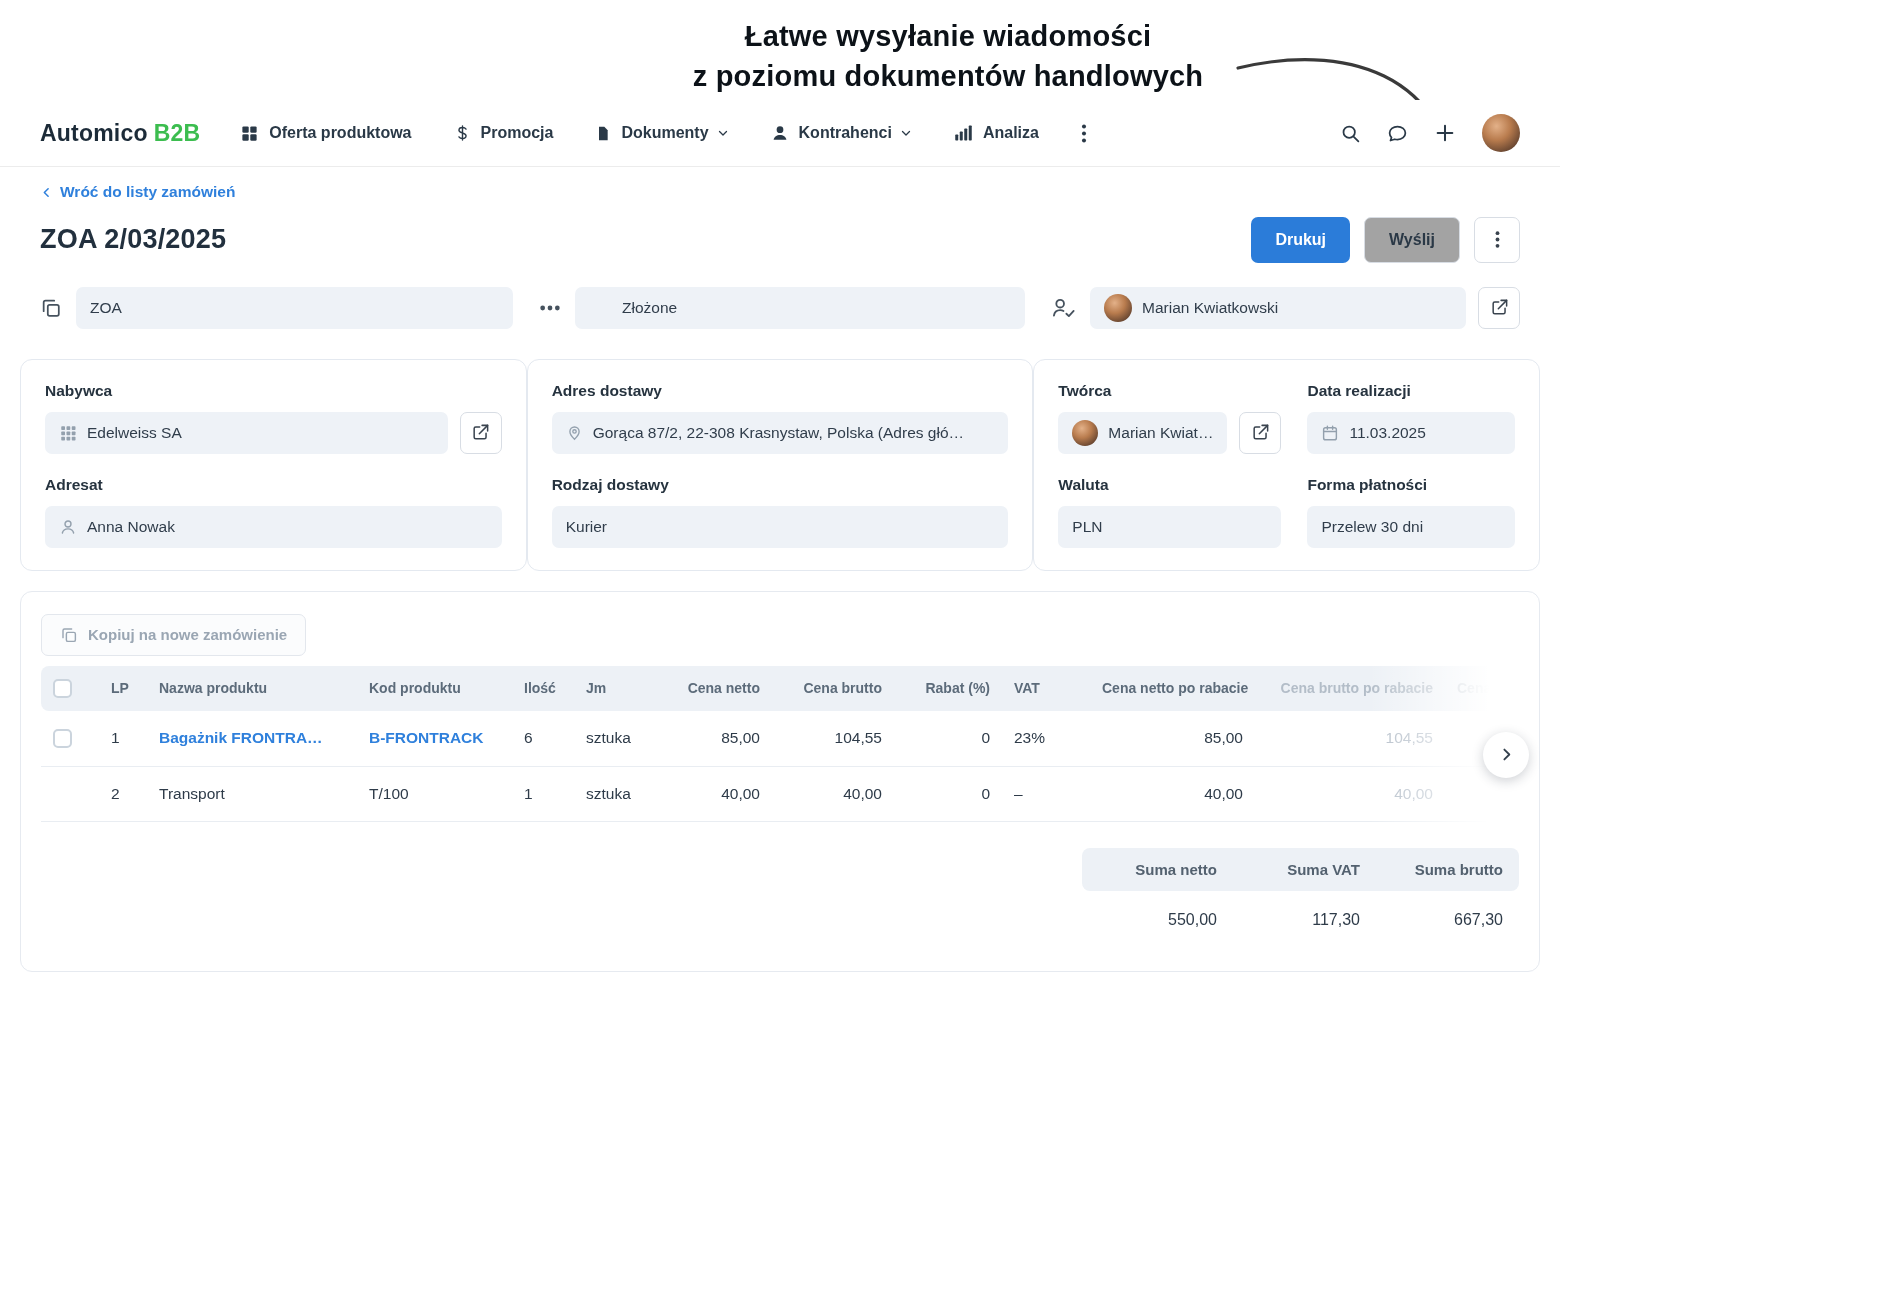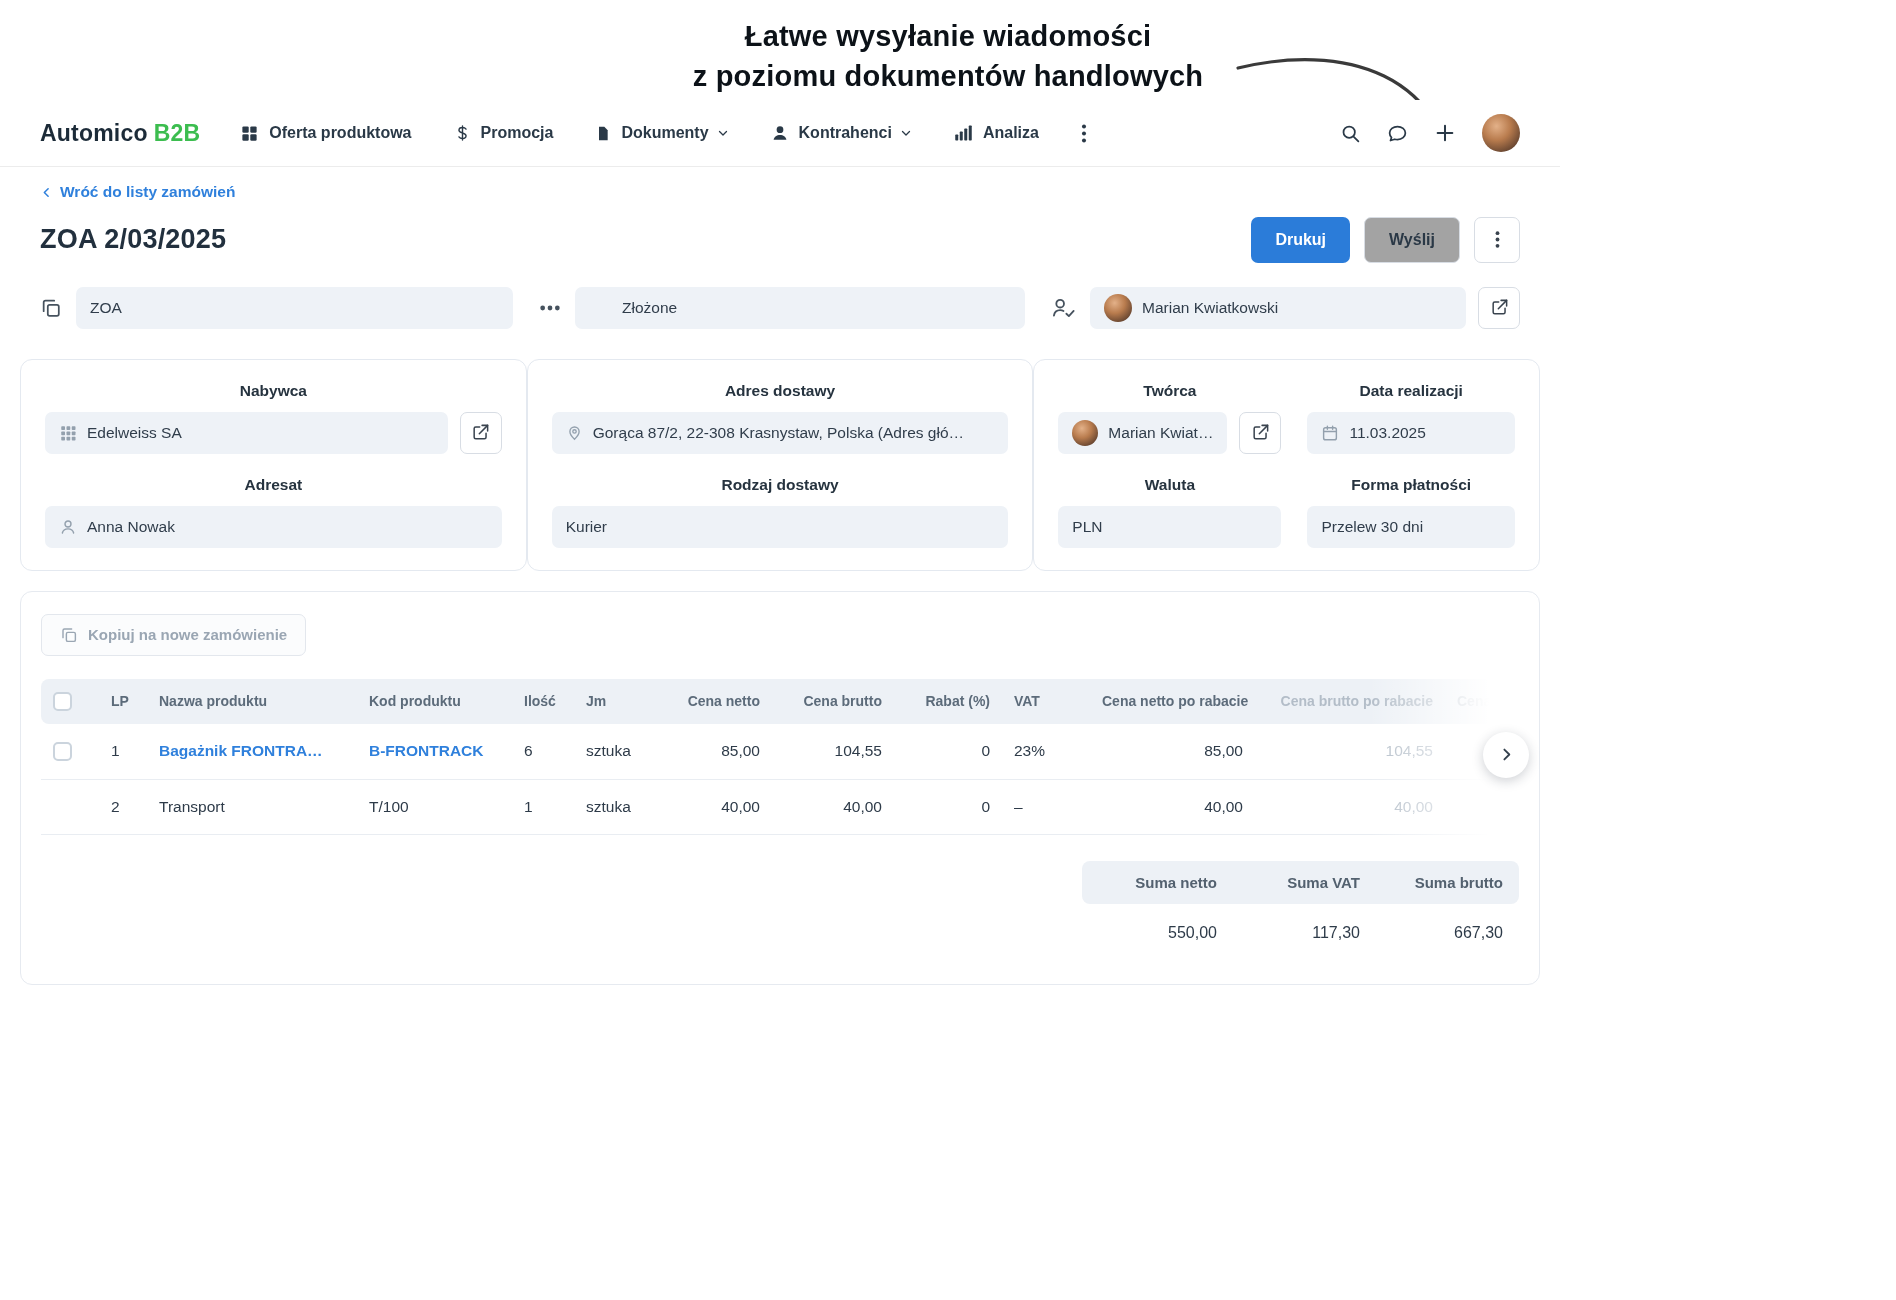--- a/index.html
+++ b/index.html
@@ -49,35 +49,35 @@
     padding:0 14px;font-size:15.5px;color:#303d4b;gap:10px;cursor:text;min-width:0;}
   .field .ficon{color:#93a0ad;flex:0 0 auto;display:flex;}
   .field span.txt{white-space:nowrap;overflow:hidden;}
   .m-icon{color:#46525e;display:flex;flex:0 0 auto;}
   .f-doc{width:437px;margin-left:14px;}
   .f-status{width:450px;margin-left:14px;padding-left:47px;}
   .f-owner{flex:1;margin-left:14px;margin-right:12px;}
   .gap-l{margin-left:26px;}
 
   
-  .cards{display:flex;gap:0;margin:30px 20px 0 20px;text-align:center;}
+  .cards{display:flex;gap:0;margin:30px 20px 0 20px;}
   .card{flex:1;background:#fff;border:1px solid #e4e9f0;border-radius:12px;padding:22px 24px;min-width:0;}
   .card-label{font-size:15.5px;font-weight:700;color:#26333f;margin-bottom:12px;}
   .card-label.mt{margin-top:22px;}
   .frow{display:flex;gap:12px;align-items:center;}
   .frow .field{flex:1;}
   .grid2{display:grid;grid-template-columns:1fr 1fr;column-gap:26px;row-gap:22px;}
 
   
   .table-card{margin:20px 20px 0 20px;background:#fff;border:1px solid #e6eaf0;border-radius:12px;
     padding:22px 20px;position:relative;}
   .copy-btn{display:inline-flex;align-items:center;gap:10px;height:42px;padding:0 18px;
     border:1px solid #e3e7ed;border-radius:7px;background:#fbfcfd;color:#9aa6b3;
     font-size:15px;font-weight:600;cursor:pointer;font-family:inherit;}
-  .table-wrap{margin-top:23px;overflow:hidden;position:relative;}
+  .table-wrap{margin-top:10px;overflow:hidden;position:relative;}
   table{border-collapse:collapse;table-layout:fixed;width:1540px;}
   th{background:#edf1f6;font-size:14px;font-weight:700;color:#5c6b7a;text-align:left;
     padding:13px 12px;white-space:nowrap;overflow:hidden;}
   th:first-child{border-radius:8px 0 0 8px;}
   td{padding:18px 12px;font-size:15.5px;color:#2e3b49;border-bottom:1px solid #e9edf2;white-space:nowrap;overflow:hidden;}
   .ta-r{text-align:right;}
   .muted{color:#b3bdc8;}
   a.cell-link{color:#2f80dc;font-weight:600;text-decoration:none;cursor:pointer;}
   .checkbox{width:19px;height:19px;border:2px solid #cbd4dd;border-radius:5px;background:#fff;cursor:pointer;}
   .fade{position:absolute;top:0;right:0;width:150px;height:100%;

